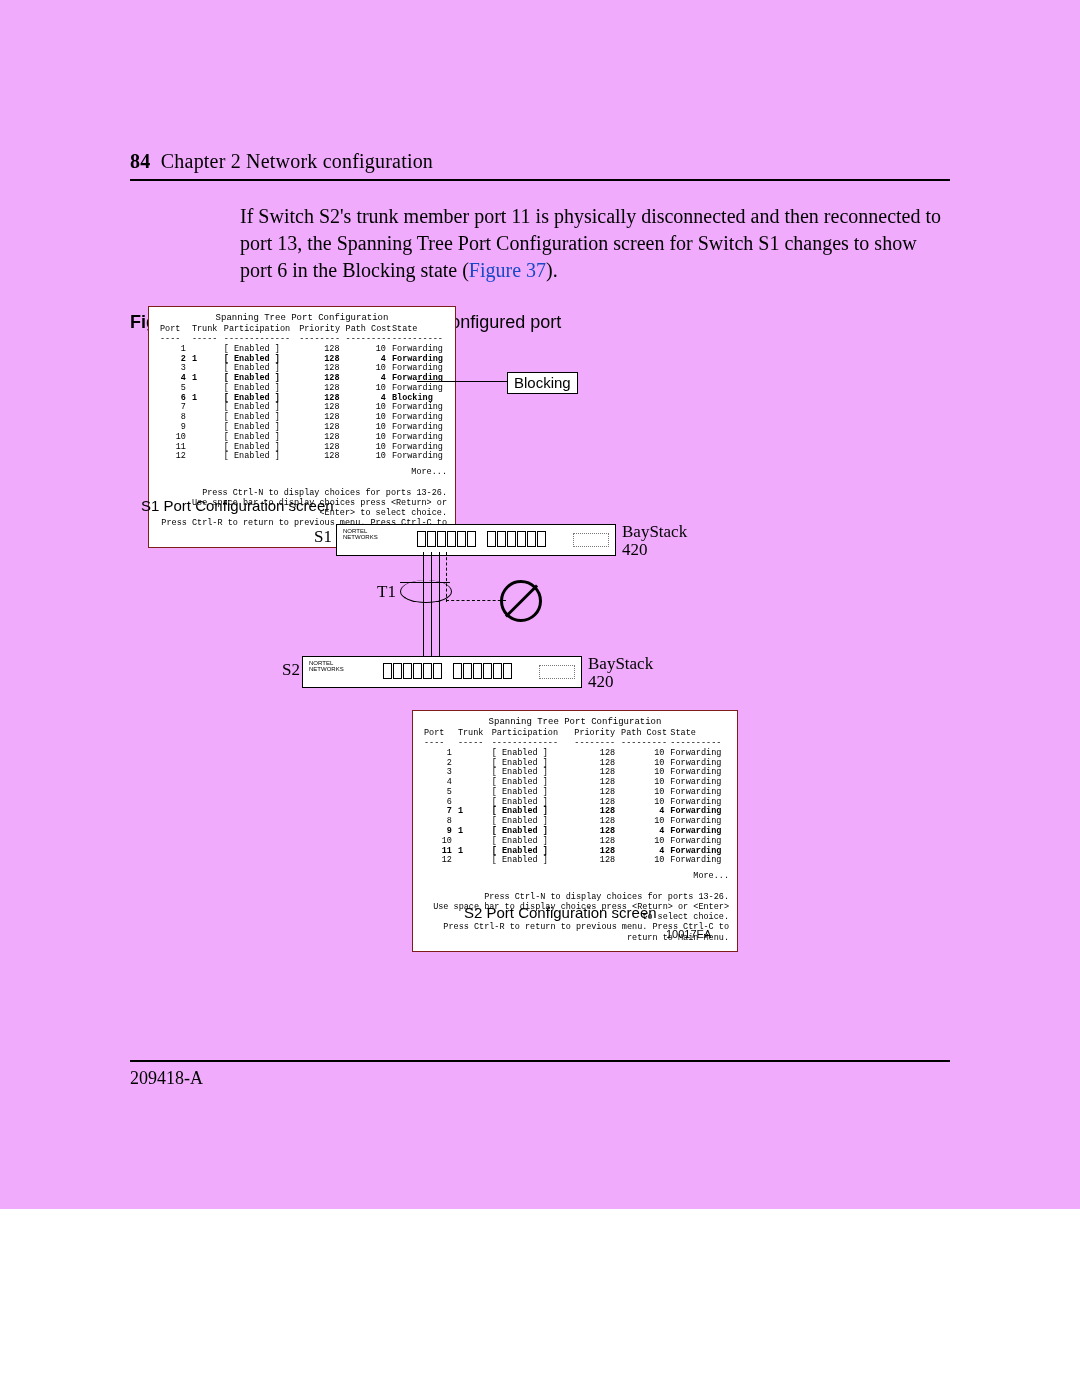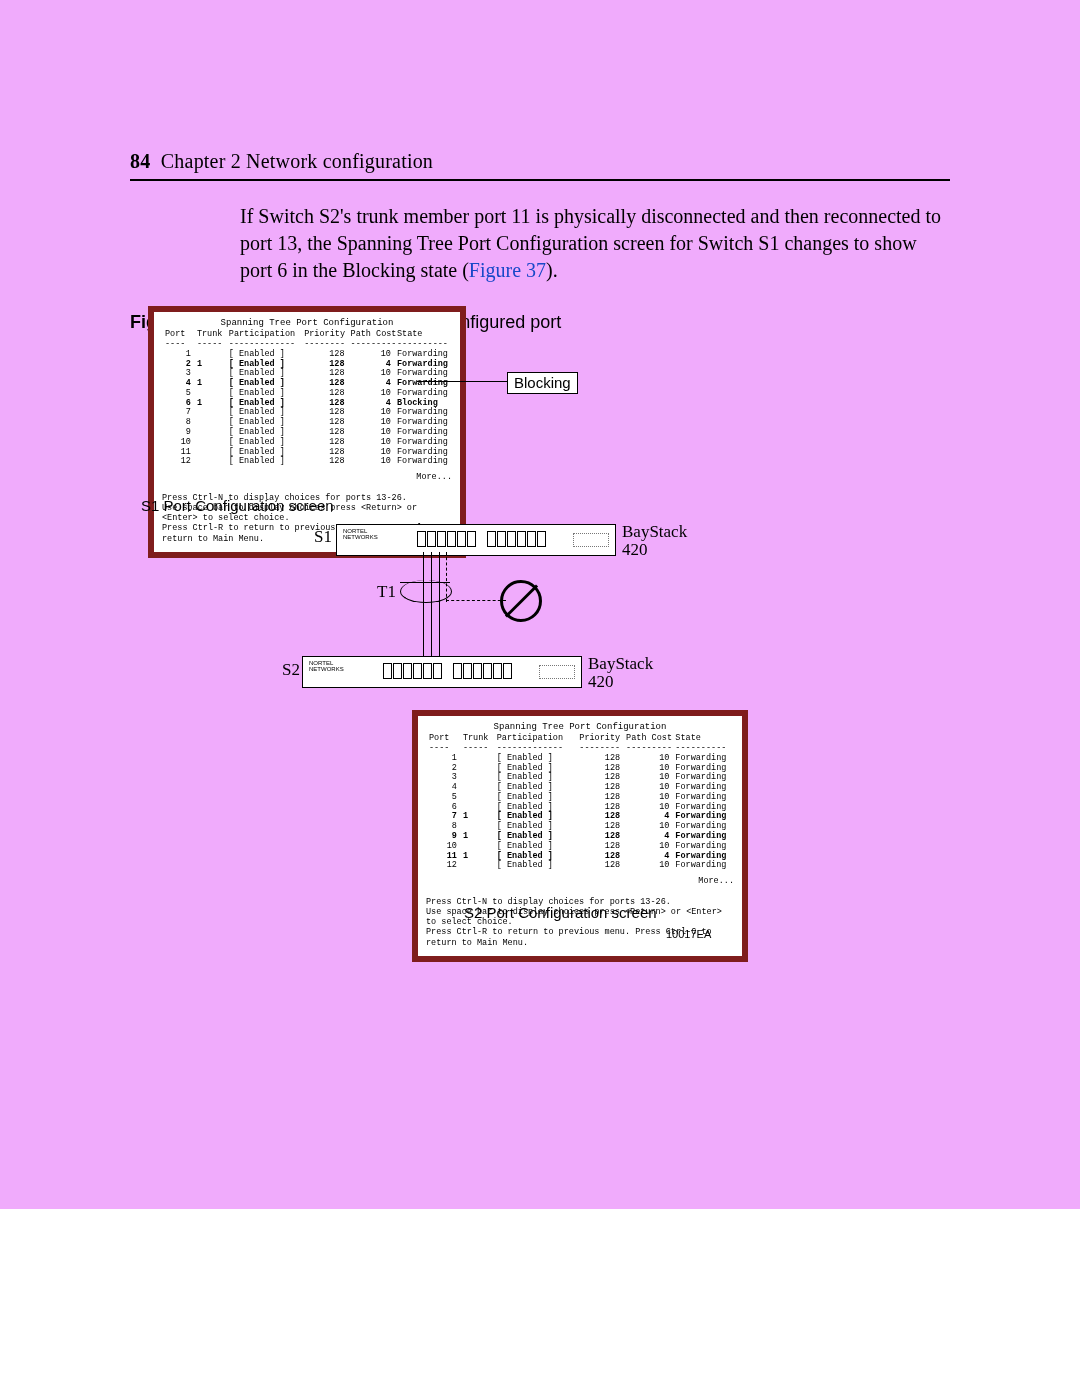--- a/index.html
+++ b/index.html
@@ -7,30 +7,30 @@
   .content { position:absolute; left:130px; right:130px; top:150px; }
   .rule { height:2px; background:#000; margin-top:6px; }
   .thin-rule { height:1.5px; background:#000; }
   .header-line { font-size:20px; letter-spacing:0.2px; }
   .header-line b { font-weight:700; }
   .body-para { font-size:20px; line-height:1.35; margin-top:22px; margin-left:110px; margin-right:0; }
   .fig-ref { color:#1848c8; }
   .fig-caption { font-size:18px; font-family:Arial, Helvetica, sans-serif; margin-top:28px; }
   .fig-caption b { font-weight:700; }
   
-  .cfg-box { position:absolute; border:6px solid #7f1d1d; background:#fff; font-family:"Courier New", Courier, monospace; font-size:8.5px; line-height:1.15; padding:6px 8px 8px 8px; }
+  .cfg-box { position:absolute; border:1px solid #7f1d1d; background:#fff; font-family:"Courier New", Courier, monospace; font-size:8.5px; line-height:1.15; padding:6px 8px 8px 8px; }
   .cfg-title { text-align:center; font-size:9px; margin-bottom:2px; }
   .cfg-table { border-collapse:collapse; width:100%; table-layout:fixed; }
   .cfg-table td, .cfg-table th { padding:0 3px; white-space:nowrap; font-weight:normal; text-align:left; }
   .cfg-table .c-port{width:11%} .cfg-table .c-trunk{width:11%} .cfg-table .c-part{width:26%} .cfg-table .c-pri{width:16%} .cfg-table .c-cost{width:16%} .cfg-table .c-state{width:20%}
   .cfg-table .num{text-align:right;}
   .cfg-table .bold td{font-weight:700;}
   .cfg-dash td{padding-top:0;}
   .cfg-more { text-align:right; margin-top:6px; font-size:8.5px;}
-  .cfg-help { margin-top:10px; font-size:8.5px; line-height:1.2;}
+  .cfg-help { margin-top:10px; font-size:8.5px; line-height:1.2;text-align:right;}
   
   .callout { position:absolute; font-family:Arial, Helvetica, sans-serif; font-size:15px; border:1px solid #000; padding:1px 6px 2px 6px; background:#fff; }
   .callout-line { position:absolute; height:1px; background:#000; }
   .label { position:absolute; font-family:Arial, Helvetica, sans-serif; font-size:15px; line-height:1.2; }
   .label.serif { font-family:"Times New Roman", Times, serif; font-size:17px; }
   
   .switch { position:absolute; border:1.5px solid #000; background:#fff; height:30px; }
   .switch .brand { position:absolute; left:6px; top:3px; font:6px/1 Arial; }
   .switch .portblock { position:absolute; top:6px; display:flex; gap:1px; }
   .switch .port { width:7px; height:14px; border:1px solid #000; background:#fff; }
@@ -394,13 +394,17 @@
     <div class="cfg-help">
       <div>Press Ctrl-N to display choices for ports 13-26.</div>
         <div>Use space bar to display choices press &lt;Return&gt; or &lt;Enter&gt; to select choice.</div>
         <div>Press Ctrl-R to return to previous menu.  Press Ctrl-C to return to Main Menu.</div>
     </div>
   </div>
 
   <div class="caption2" style="left:440px; top:904px;">S2 Port Configuration screen</div>
   <div class="docid" style="left:666px; top:928px;">10017EA</div>
 
+  <div style="position:absolute; left:130px; right:130px; top:1060px;">
+    <div class="thin-rule"></div>
+    <div style="font-size:18px; margin-top:6px;">209418-A</div>
+  </div>
 </div>
 
 </body></html>

